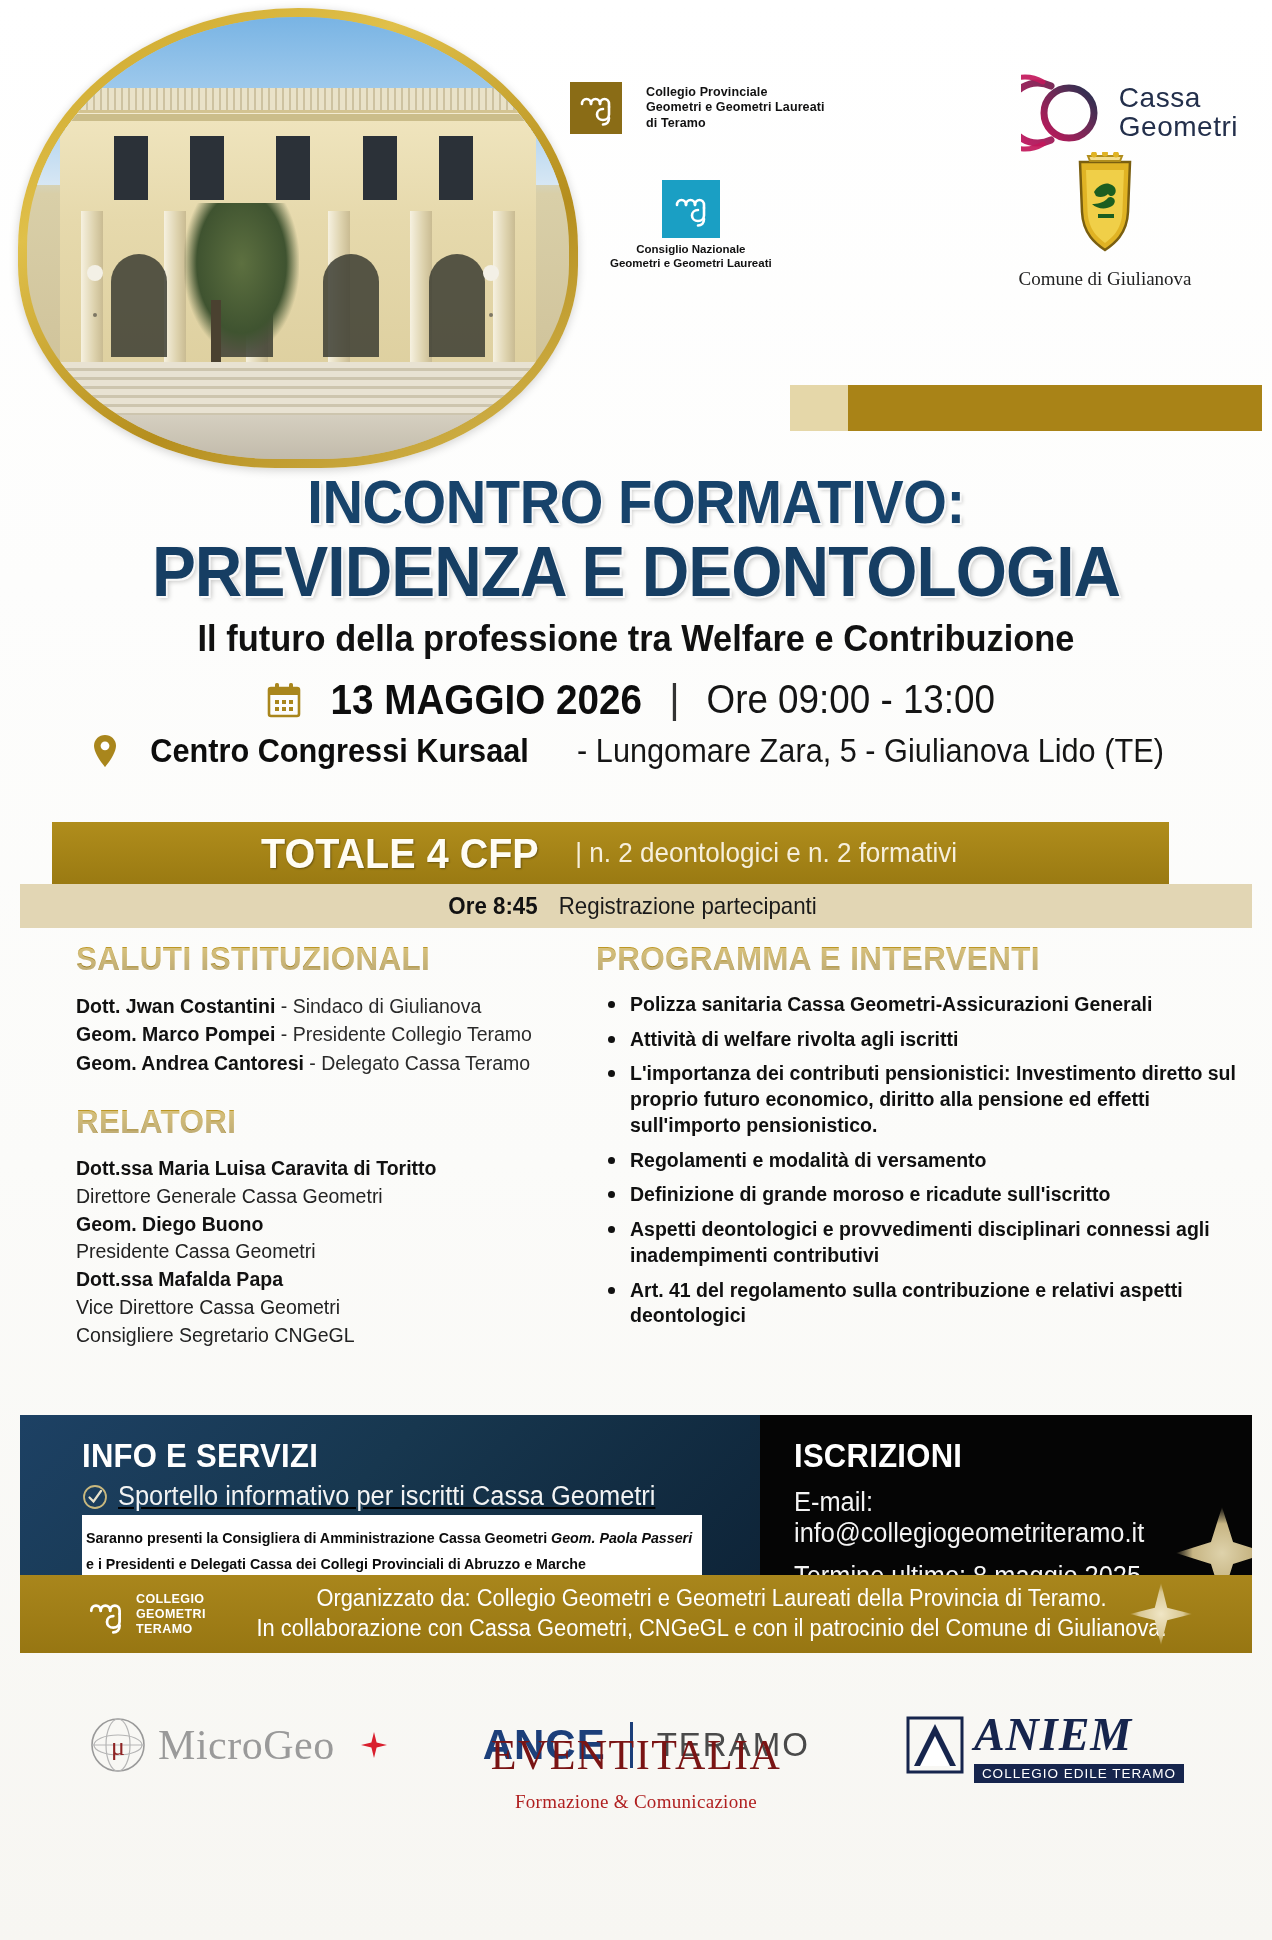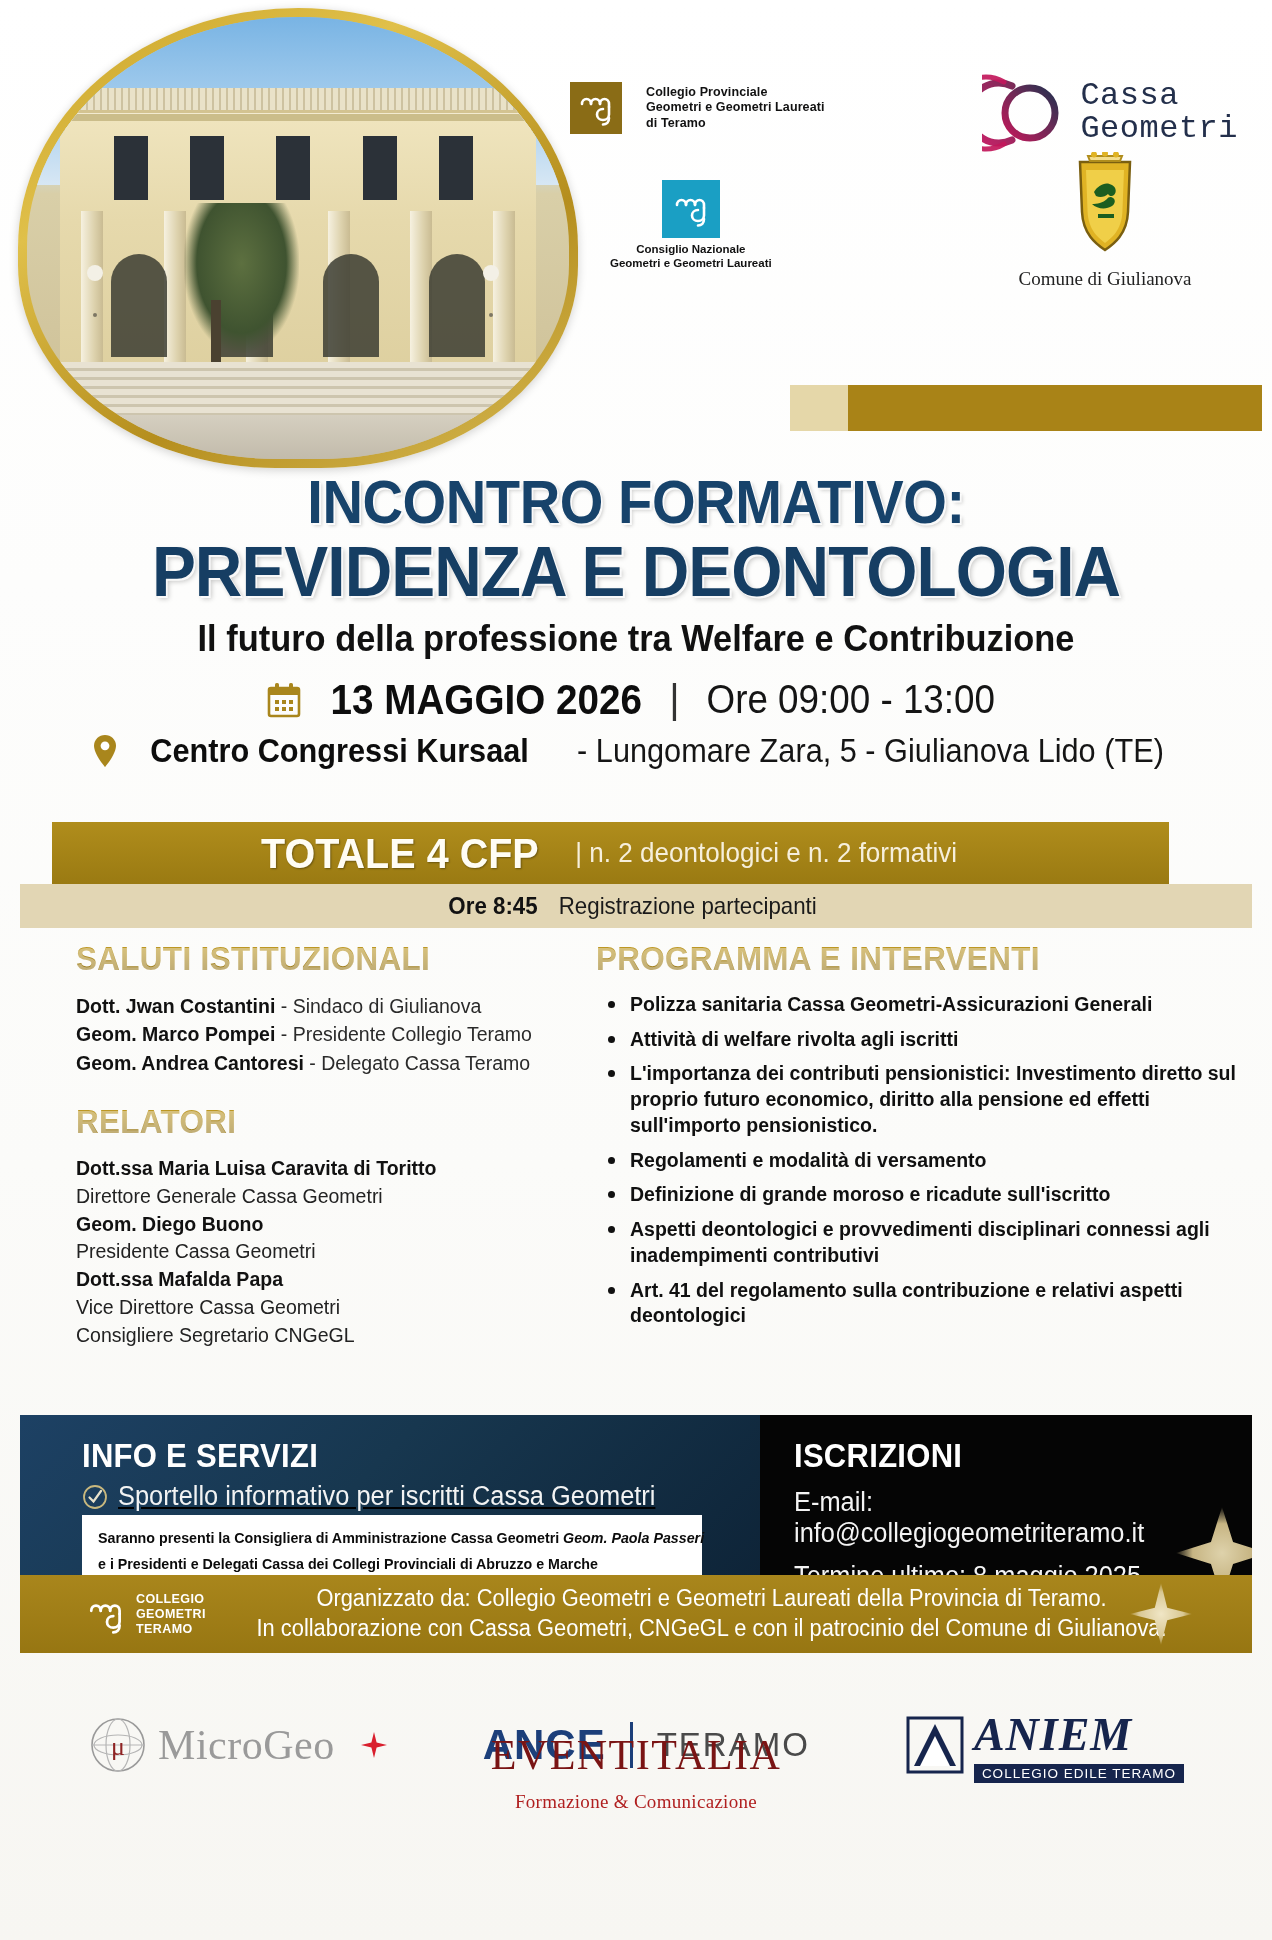--- a/index.html
+++ b/index.html
@@ -89,22 +89,22 @@
   }
   .cng-mark.brown { background:#8a6c16; }
   .cng-mark.blue  { background:#1a9fc4; }
   .cng-mark svg { width:40px; height:40px; }
   .cpgt-text { font-size:12.5px; font-weight:bold; line-height:1.25; color:#111; letter-spacing:.1px; }
 
   .logo-cassa { position:absolute; right:22px; top:10px; display:flex; align-items:center; gap:12px; }
   .cassa-ring { width:86px; height:86px; position:relative; }
   .cassa-ring svg { width:86px; height:86px; }
   .cassa-words {
-    font-family:Liberation Mono, monospace;
-    color:#232f4b; font-size:32px; line-height:1.02; letter-spacing:.5px;
+    font-family:Liberation Sans, sans-serif;
+    color:#232f4b; font-size:28px; line-height:1.02; letter-spacing:.5px;
   }
 
   .logo-cnge { position:absolute; left:50px; top:120px; text-align:center; }
   .logo-cnge .cng-mark { width:58px; height:58px; margin:0 auto; }
   .cnge-text { font-size:11.5px; font-weight:bold; line-height:1.2; color:#111; margin-top:5px; }
 
   .logo-comune { position:absolute; right:50px; top:92px; text-align:center; width:210px; }
   .crest { width:82px; height:104px; margin:0 auto; position:relative; }
   .crest svg { width:82px; height:104px; }
   .comune-label { font-family:"Liberation Serif", serif; font-size:19px; color:#222; margin-top:8px; }
@@ -234,21 +234,21 @@
   }
   .info-sub { display:flex; align-items:center; gap:10px; margin-top:6px;text-decoration:underline; }
   .check-ico { width:26px; height:26px; }
   .check-ico svg { width:26px; height:26px; display:block; }
   .info-sub-text {
     font-family:"Liberation Sans Narrow","Liberation Sans", sans-serif;
     font-size:27px; color:#f2f3f3; transform:scaleX(.94); transform-origin:left center;
   }
   .note-box {
     position:absolute; left:62px; top:100px; width:620px; height:60px;
-    background:#ffffff; padding:10px 16px;
+    background:#ffffff; padding:10px 4px;
   }
   .note-line {
     font-family:"Liberation Sans Narrow","Liberation Sans", sans-serif;
     font-size:15px; font-weight:bold; color:#0b0b0b; line-height:1.72; transform:scaleX(.95);
     transform-origin:left center; white-space:nowrap;
   }
   .note-line i { font-style:italic; }
   .iscr-line {
     font-family:"Liberation Sans Narrow","Liberation Sans", sans-serif;
     font-size:27px; color:#f4f4f4; margin-top:12px; transform:scaleX(.94);

